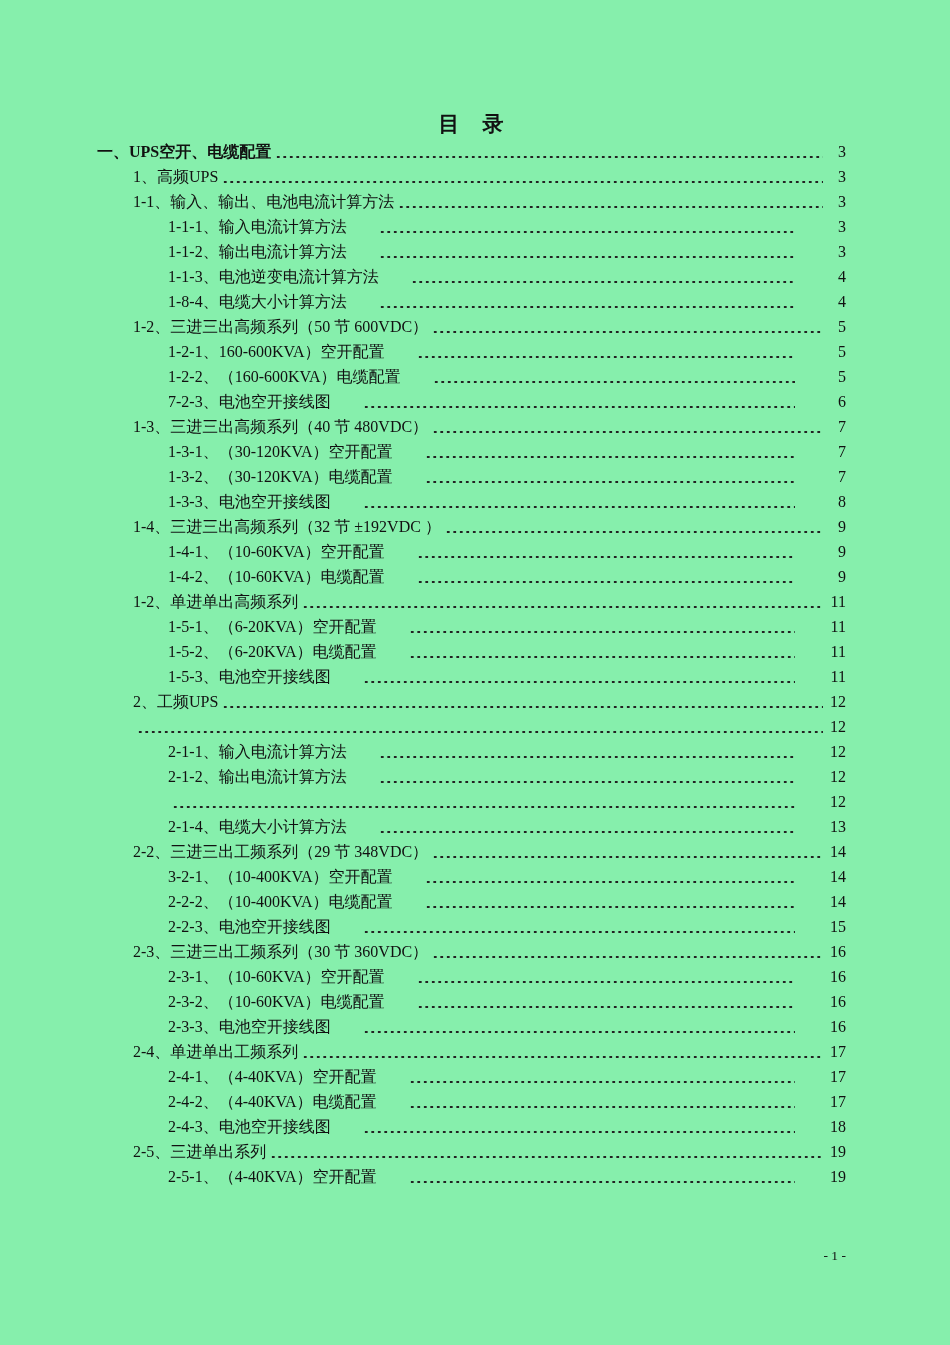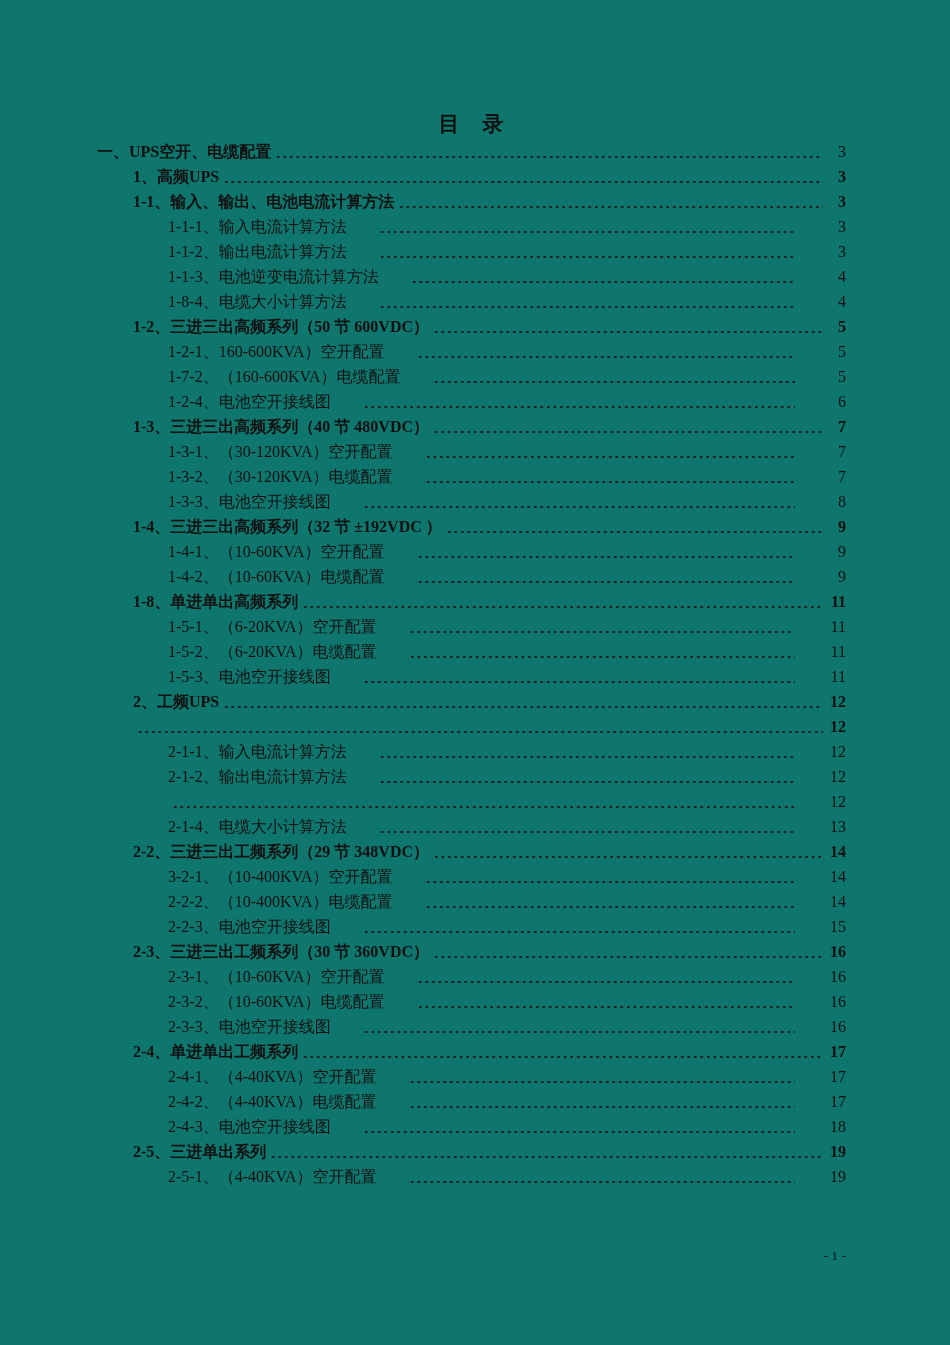--- a/index.html
+++ b/index.html
@@ -4,21 +4,21 @@
 <style>
   html, body {
     margin: 0;
     padding: 0;
     background: #ffffff;
   }
   .page {
     position: relative;
     width: 950px;
     height: 1345px;
-    background: #0f766e;
+    background: #86efac;
     overflow: hidden;
     font-family: "Liberation Serif", "DejaVu Serif", serif;
     color: #111111;
   }
   .doc-title {
     padding-top: 110px;
     
     padding-left: 97px;
     padding-right: 104px;
     text-align: center;
@@ -33,21 +33,21 @@
     padding-right: 104px;
   }
   .row {
     display: flex;
     align-items: baseline;
     height: 25px;
     font-size: 16px;
     line-height: 25px;
     white-space: nowrap;
   }
-  .row.lv1 { padding-left: 36px; font-weight: bold; }
+  .row.lv1 { padding-left: 36px; }
   .row.lv2 { padding-left: 71px; gap: 28px; }
   .row.bold .label { font-weight: bold; }
   .label { flex: 0 0 auto; }
   .leader {
     flex: 1 1 auto;
     align-self: flex-end;
     height: 4px;
     margin: 0 3px 5px 4px;
     background-image: radial-gradient(circle, #222222 1.1px, transparent 1.45px);
     background-size: 6.5px 4px;
@@ -114,26 +114,26 @@
       <span class="label">1-2、三进三出高频系列（50 节 600VDC）</span>
       <span class="leader"></span>
       <span class="pg">5</span>
     </div>
       <div class="row lv2">
       <span class="label">1-2-1、160-600KVA）空开配置</span>
       <span class="leader"></span>
       <span class="pg">5</span>
     </div>
       <div class="row lv2">
-      <span class="label">1-7-2、（160-600KVA）电缆配置</span>
+      <span class="label">1-2-2、（160-600KVA）电缆配置</span>
       <span class="leader"></span>
       <span class="pg">5</span>
     </div>
       <div class="row lv2">
-      <span class="label">1-2-4、电池空开接线图</span>
+      <span class="label">7-2-3、电池空开接线图</span>
       <span class="leader"></span>
       <span class="pg">6</span>
     </div>
       <div class="row lv1">
       <span class="label">1-3、三进三出高频系列（40 节 480VDC）</span>
       <span class="leader"></span>
       <span class="pg">7</span>
     </div>
       <div class="row lv2">
       <span class="label">1-3-1、（30-120KVA）空开配置</span>
@@ -159,21 +159,21 @@
       <span class="label">1-4-1、（10-60KVA）空开配置</span>
       <span class="leader"></span>
       <span class="pg">9</span>
     </div>
       <div class="row lv2">
       <span class="label">1-4-2、（10-60KVA）电缆配置</span>
       <span class="leader"></span>
       <span class="pg">9</span>
     </div>
       <div class="row lv1">
-      <span class="label">1-8、单进单出高频系列</span>
+      <span class="label">1-2、单进单出高频系列</span>
       <span class="leader"></span>
       <span class="pg">11</span>
     </div>
       <div class="row lv2">
       <span class="label">1-5-1、（6-20KVA）空开配置</span>
       <span class="leader"></span>
       <span class="pg">11</span>
     </div>
       <div class="row lv2">
       <span class="label">1-5-2、（6-20KVA）电缆配置</span>

